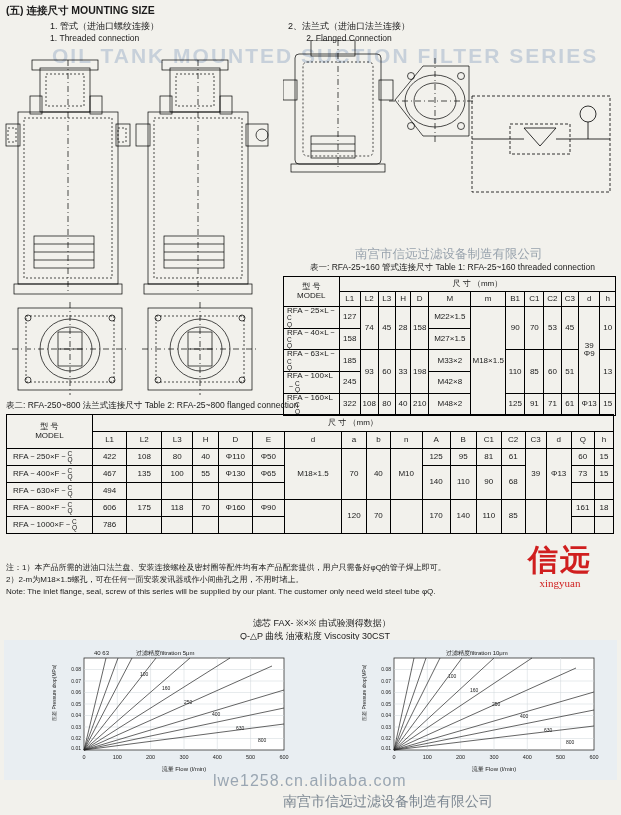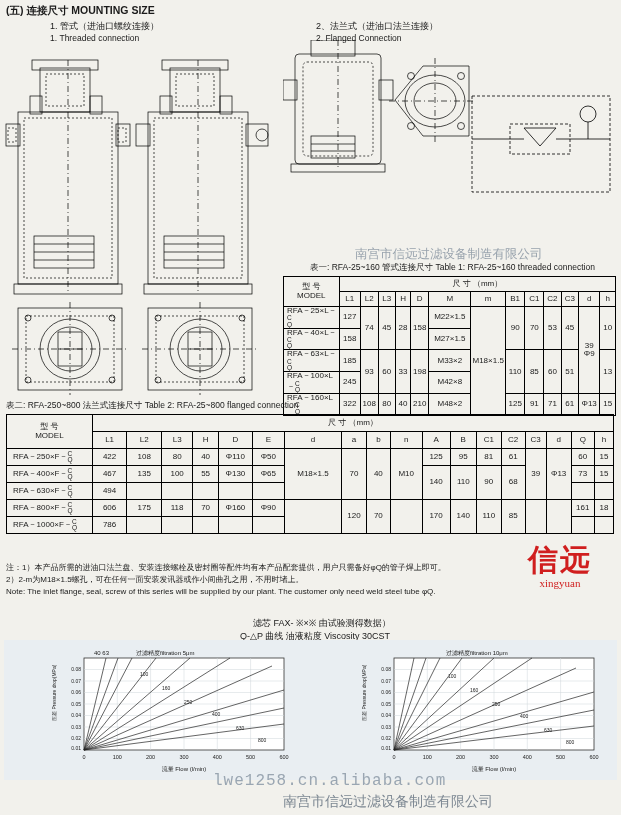--- a/index.html
+++ b/index.html
@@ -28,21 +28,21 @@
   .watermark-company{
     position:absolute;left:355px;top:246px;
     font-size:12.5px;color:#8e9aa6;white-space:nowrap;opacity:.9;
   }
   .watermark-bottom{
     position:absolute;left:283px;top:793px;
     font-size:14px;color:#7c8792;white-space:nowrap;
   }
   .watermark-url{
     position:absolute;left:213px;top:772px;
-    font-size:16px;color:#9aa6b2;white-space:nowrap;letter-spacing:1px;font-family:Liberation Mono, monospace;
+    font-size:16px;color:#9aa6b2;white-space:nowrap;letter-spacing:1px;
   }
 
   
   .drawing{position:absolute;left:4px;top:40px;width:272px;height:355px;}
   .drawing2{position:absolute;left:283px;top:40px;width:190px;height:215px;}
   .drawing3{position:absolute;left:466px;top:90px;width:150px;height:110px;}
 
   svg{display:block;}
 
   
@@ -78,25 +78,26 @@
 <body>
 
 <div class="page">
 
   <div class="sec5-title">(五) 连接尺寸   MOUNTING SIZE</div>
 
   <div class="mount-label" style="left:22px;top:20px;margin-left:28px;">
     <span class="cn">1. 管式（进油口螺纹连接）</span><br>
     <span class="en">1. Threaded connection</span>
   </div>
-  <div class="mount-label" style="left:316px;top:20px;">
+  <div class="mount-label" style="left:288px;top:20px;text-align:center;">
     <span class="cn">2、法兰式（进油口法兰连接）</span><br>
     <span class="en">2. Flanged Connection</span>
   </div>
 
+  <div class="watermark-top">OIL TANK MOUNTED SUCTION FILTER SERIES</div>
 
   <div class="drawing">
     <svg width="272" height="355" viewBox="0 0 272 355">
       <g stroke="#000" fill="none" stroke-width="0.7">
 
         <rect x="14" y="72" width="100" height="172"></rect>
         <rect x="20" y="78" width="88" height="160" stroke-dasharray="2,2"></rect>
         <rect x="36" y="28" width="50" height="44"></rect>
         <rect x="42" y="34" width="38" height="32" stroke-dasharray="2,2"></rect>
         <rect x="28" y="20" width="66" height="10"></rect>

